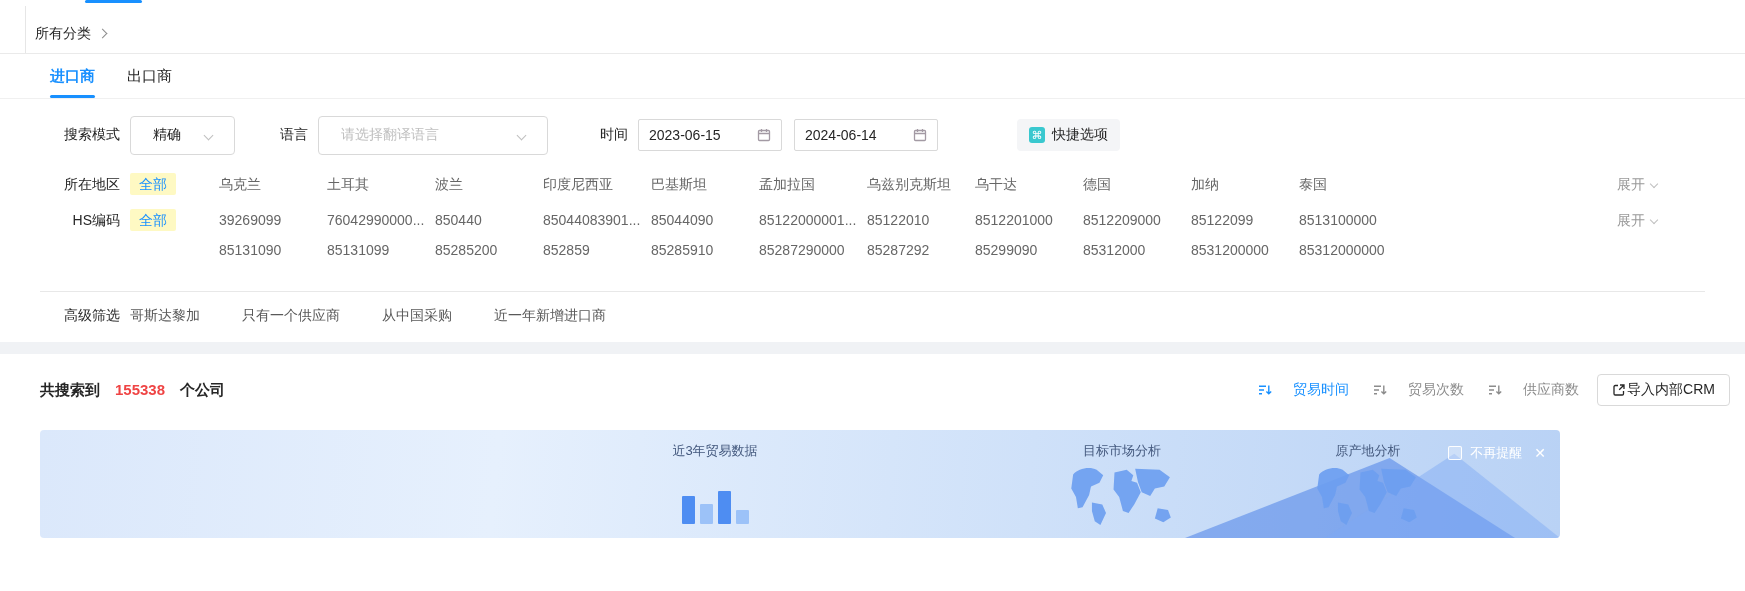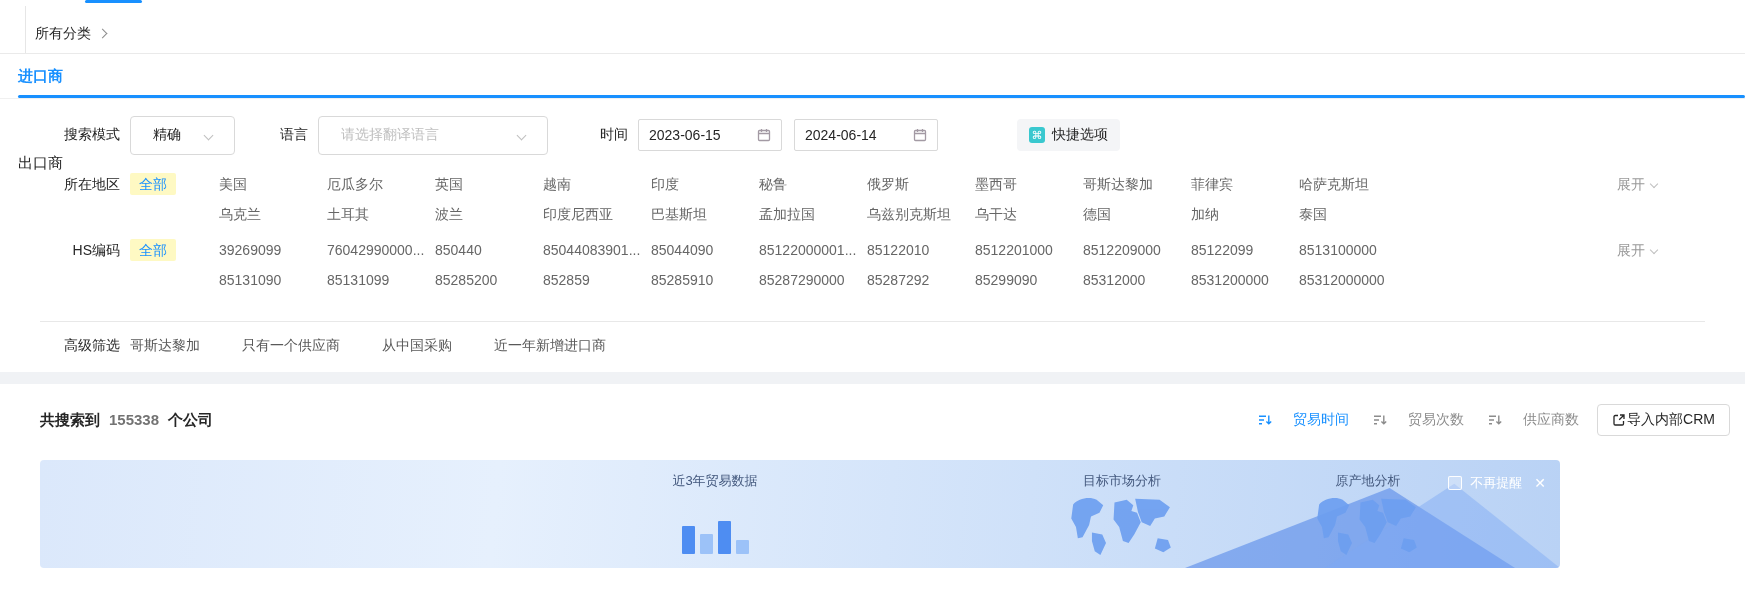--- a/index.html
+++ b/index.html
@@ -12,21 +12,21 @@
 
   
   .breadcrumb-bar { height:40px; display:flex; align-items:center; padding-left:35px; border-bottom:1px solid #eaeaea; position:relative; background:#fff; }
   .vline { position:absolute; left:25px; top:-8px; bottom:0; width:1px; background:#e6e6e6; }
   .crumb { font-size:14px; color:#262626; cursor:pointer; }
   .chev { display:inline-block; width:7px; height:7px; border-right:1.4px solid #8c8c8c; border-bottom:1.4px solid #8c8c8c; transform:rotate(45deg); margin-left:8px; vertical-align:2px; }
   .chev.right { transform:rotate(-45deg); vertical-align:0; }
   .chev.light { border-color:#bfbfbf; }
 
   
-  .tabs-row { height:45px; display:flex; align-items:stretch; padding-left:18px; gap:43px; border-bottom:1px solid #f0f0f0;flex-direction:column; }
+  .tabs-row { height:45px; display:flex; align-items:stretch; padding-left:50px; gap:32px; border-bottom:1px solid #f0f0f0; }
   .tab { font-size:15px; color:#262626; line-height:44px; position:relative; cursor:pointer; }
   .tab.active { color:#1890ff; font-weight:700; }
   .tab.active::after { content:""; position:absolute; left:0; right:0; bottom:0; height:3px; background:#1890ff; border-radius:2px; }
 
   
   .filter-body { padding-top:20px; background:#fff; }
   .form-row { display:flex; align-items:center; height:32px; margin-bottom:18px; }
   .flabel { width:120px; text-align:right; margin-right:10px; color:#262626; flex:none; }
   .flabel.w-lang { width:73px; }
   .flabel.w-time { width:80px; }
@@ -51,21 +51,21 @@
   .hr { border-top:1px solid #e8e8e8; margin:26px 40px 0 40px; }
   .adv-row { display:flex; align-items:center; padding:15px 0 17px; }
   .adv-opt { margin-right:42px; color:#595959; cursor:pointer; }
 
   .gap { height:12px; background:#f0f2f5; }
 
   
   .results-card { background:#fff; }
   .results-header { display:flex; align-items:center; justify-content:space-between; padding:20px 15px 16px 40px; }
   .summary { font-size:15px; font-weight:700; color:#262626; }
-  .summary .count { color:#737373; margin:0 9px; }
+  .summary .count { color:#ef4444; margin:0 15px; }
   .r-right { display:flex; align-items:center; }
   .sort { display:flex; align-items:center; gap:21px; color:#8c8c8c; margin-left:24px; cursor:pointer; }
   .sort.active { color:#1890ff; }
   .sort svg { display:block; }
   .crm-btn { margin-left:18px; height:32px; border:1px solid #d9d9d9; background:#fff; border-radius:4px; display:flex; align-items:center; gap:1px; padding:0 14px; font-size:14px; color:#262626; cursor:pointer; }
 
   
   .banner { position:relative; margin:8px 185px 0 40px; height:108px; border-radius:4px; overflow:hidden;
     background:linear-gradient(95deg,#dbe8fb 0%,#e6f0fd 30%,#cfe1f9 65%,#b9d2f5 100%); }
   .deco-a { position:absolute; bottom:0; right:45px; width:330px; height:80px; background:rgba(77,129,231,.55); clip-path:polygon(0 100%,62% 0,100% 100%); }
@@ -138,33 +138,20 @@
       <button class="quick">
         <span class="cmd">⌘</span>
         <span>快捷选项</span>
       </button>
     </div>
 
     <div class="filter-row">
       <span class="flabel">所在地区</span>
       <span class="chip">全部</span>
       <div class="opts">
-        <div class="opt-line">
-          <span class="opt">美国</span>
-          <span class="opt">厄瓜多尔</span>
-          <span class="opt">英国</span>
-          <span class="opt">越南</span>
-          <span class="opt">印度</span>
-          <span class="opt">秘鲁</span>
-          <span class="opt">俄罗斯</span>
-          <span class="opt">墨西哥</span>
-          <span class="opt">哥斯达黎加</span>
-          <span class="opt">菲律宾</span>
-          <span class="opt">哈萨克斯坦</span>
-        </div>
         <div class="opt-line">
           <span class="opt">乌克兰</span>
           <span class="opt">土耳其</span>
           <span class="opt">波兰</span>
           <span class="opt">印度尼西亚</span>
           <span class="opt">巴基斯坦</span>
           <span class="opt">孟加拉国</span>
           <span class="opt">乌兹别克斯坦</span>
           <span class="opt">乌干达</span>
           <span class="opt">德国</span>

